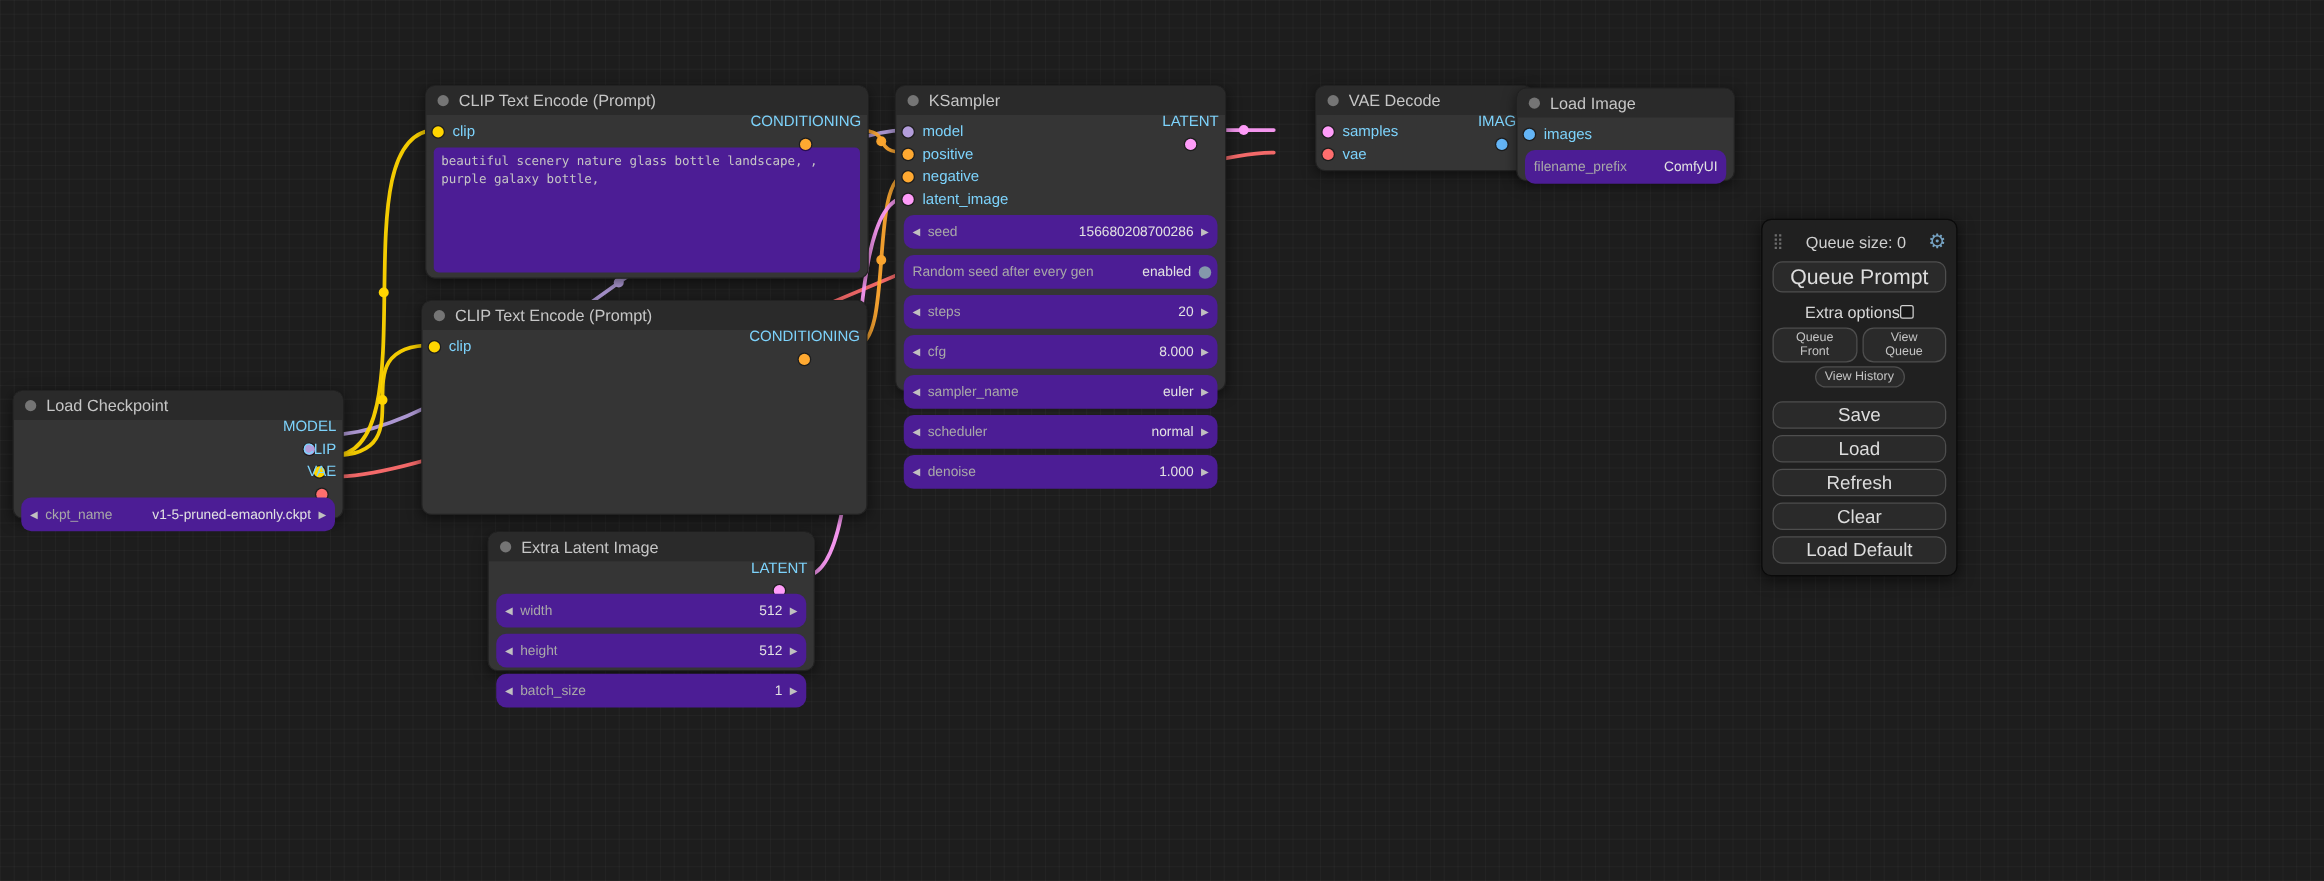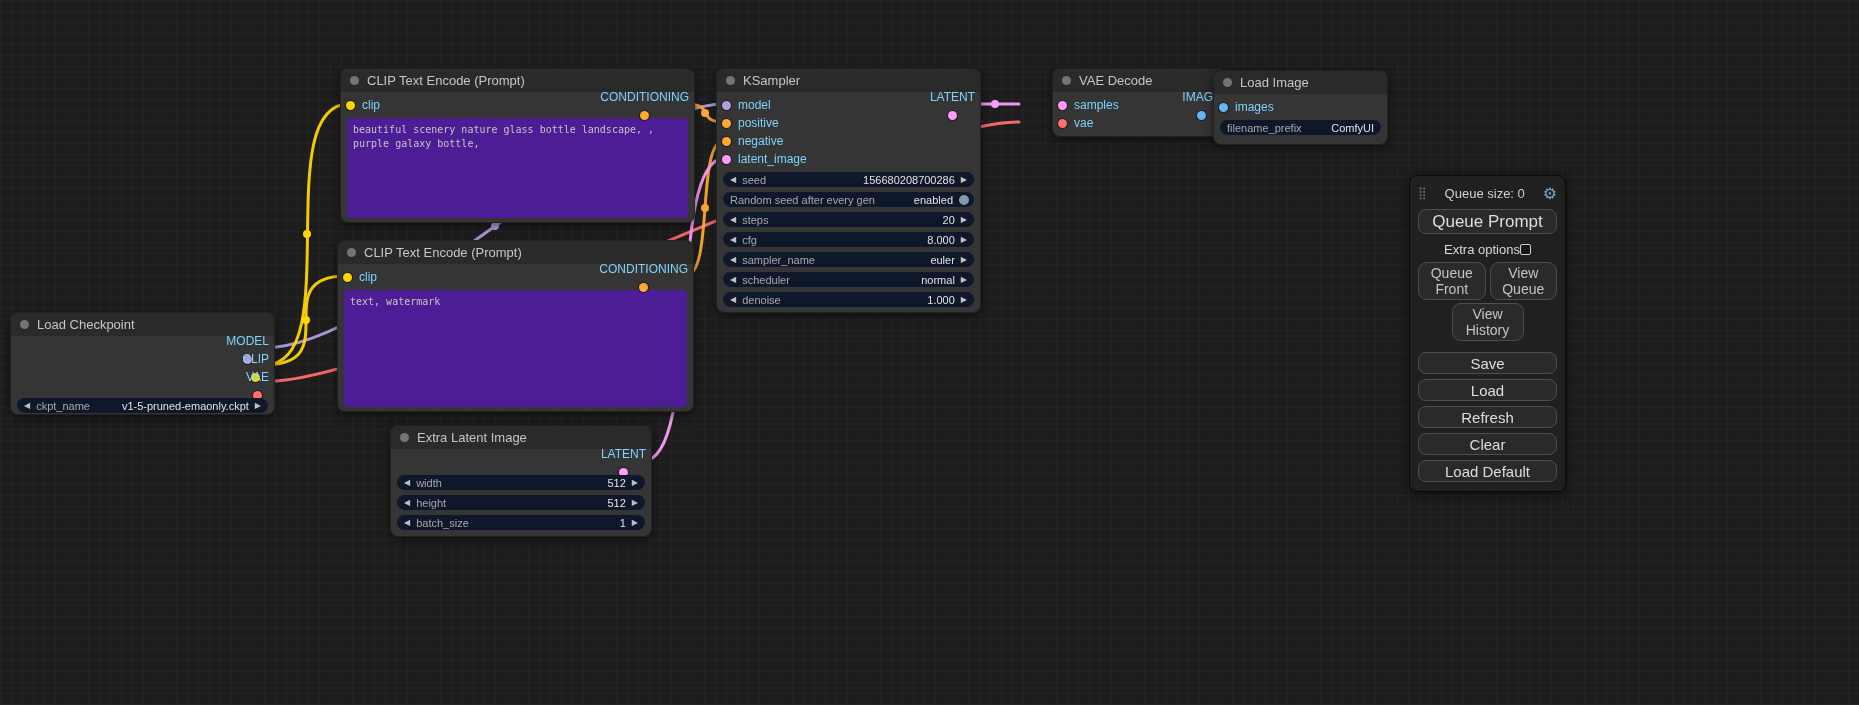--- a/index.html
+++ b/index.html
@@ -38,21 +38,21 @@
   .slot-row { height:18px; display:flex; justify-content:space-between; align-items:center; }
   .slot { display:flex; align-items:center; gap:7px; font-size:12px; color:#7dd3fc; }
   .slot.in { padding-left:5px; }
   .slot.out { margin-left:auto; padding-right:5px; flex-direction:column; }
   .dot {
     width:9px; height:9px; border-radius:50%; flex:0 0 auto;
     box-shadow:0 0 0 1px rgba(0,0,0,.45);
   }
   .widgets { padding:4px 6px 0 6px; display:flex; flex-direction:column; gap:5px; }
   .widget {
-    height:15px; border-radius:8px; background:#0f172a;
+    height:27px; border-radius:8px; background:#4c1d95;
     display:flex; align-items:center; gap:6px; padding:0 7px;
     font-size:11px; color:#a8a8a8; white-space:nowrap;
   }
   .arrow { font-size:8px; color:#c0c0c0; line-height:15px; }
   .w-label { color:#a8a8a8; overflow:hidden; }
   .w-value { margin-left:auto; color:#e2e2e2; }
   .toggle-dot { width:10px; height:10px; border-radius:50%; background:#8498ab; margin-right:-2px; flex:0 0 auto; }
   .textbox {
     margin:4px 6px 0 6px; border-radius:4px; background:#4c1d95;
     padding:5px 6px; font-family:"DejaVu Sans Mono", monospace;
@@ -74,21 +74,21 @@
     background:#2a2a2a; border:1px solid #4e4e4e; border-radius:8px;
     color:#dddddd; font-family:"Liberation Sans", sans-serif; cursor:pointer;
   }
   .btn-primary { height:25px; font-size:17px; margin-top:6px; width:100%; }
   .btn { height:22px; font-size:15px; margin-top:5px; width:100%; }
   .btn.first-of-group { margin-top:11px; }
   .extra-row { display:flex; align-items:center; justify-content:center; gap:0; color:#d8d8d8; font-size:13px; margin-top:8px; }
   .checkbox { width:11px; height:11px; border:1px solid #cfcfcf; background:#161616; border-radius:2px; }
   .small-row { display:flex; gap:4px; margin-top:5px; justify-content:space-between; }
   .small-row.center { justify-content:center; margin-top:3px; }
-  .btn-small { font-size:14px; padding:2px 7px; color:#c4c4c4; border-radius:9px; flex:1; }
+  .btn-small { font-size:10px; padding:2px 7px; color:#c4c4c4; border-radius:9px; flex:1; }
   .btn-small.fixed { flex:0 0 auto; width:72px; }
 </style>
 </head>
 <body>
 
 <div class="canvas"></div>
 
 <svg class="wires" width="1859" height="705">
   <path d="M266,347.5 C386,347.5 605,104 725,104" style="stroke: rgb(179, 157, 219);"></path>
   <path d="M266,364.5 C346,364.5 269,104 349,104" style="stroke: rgb(255, 213, 0);"></path>
@@ -175,21 +175,20 @@
       <span class="slot in">
         <span class="dot" style="background-color: rgb(255, 213, 0);"></span>
         <span>clip</span>
       </span>
       <span class="slot out">
         <span>CONDITIONING</span>
         <span class="dot" style="background-color: rgb(255, 169, 49);"></span>
       </span>
     </div>
   </div>
-  <div class="textbox" style="height:117px">text, watermark</div>
 </div>
 
 <div class="node" style="left:390px;top:425px;width:262px;height:112px">
   <div class="node-title">
     <span class="collapse-dot"></span>
     <span>Extra Latent Image</span>
   </div>
   <div class="slots">
     <div class="slot-row">
       <span class="slot out">

